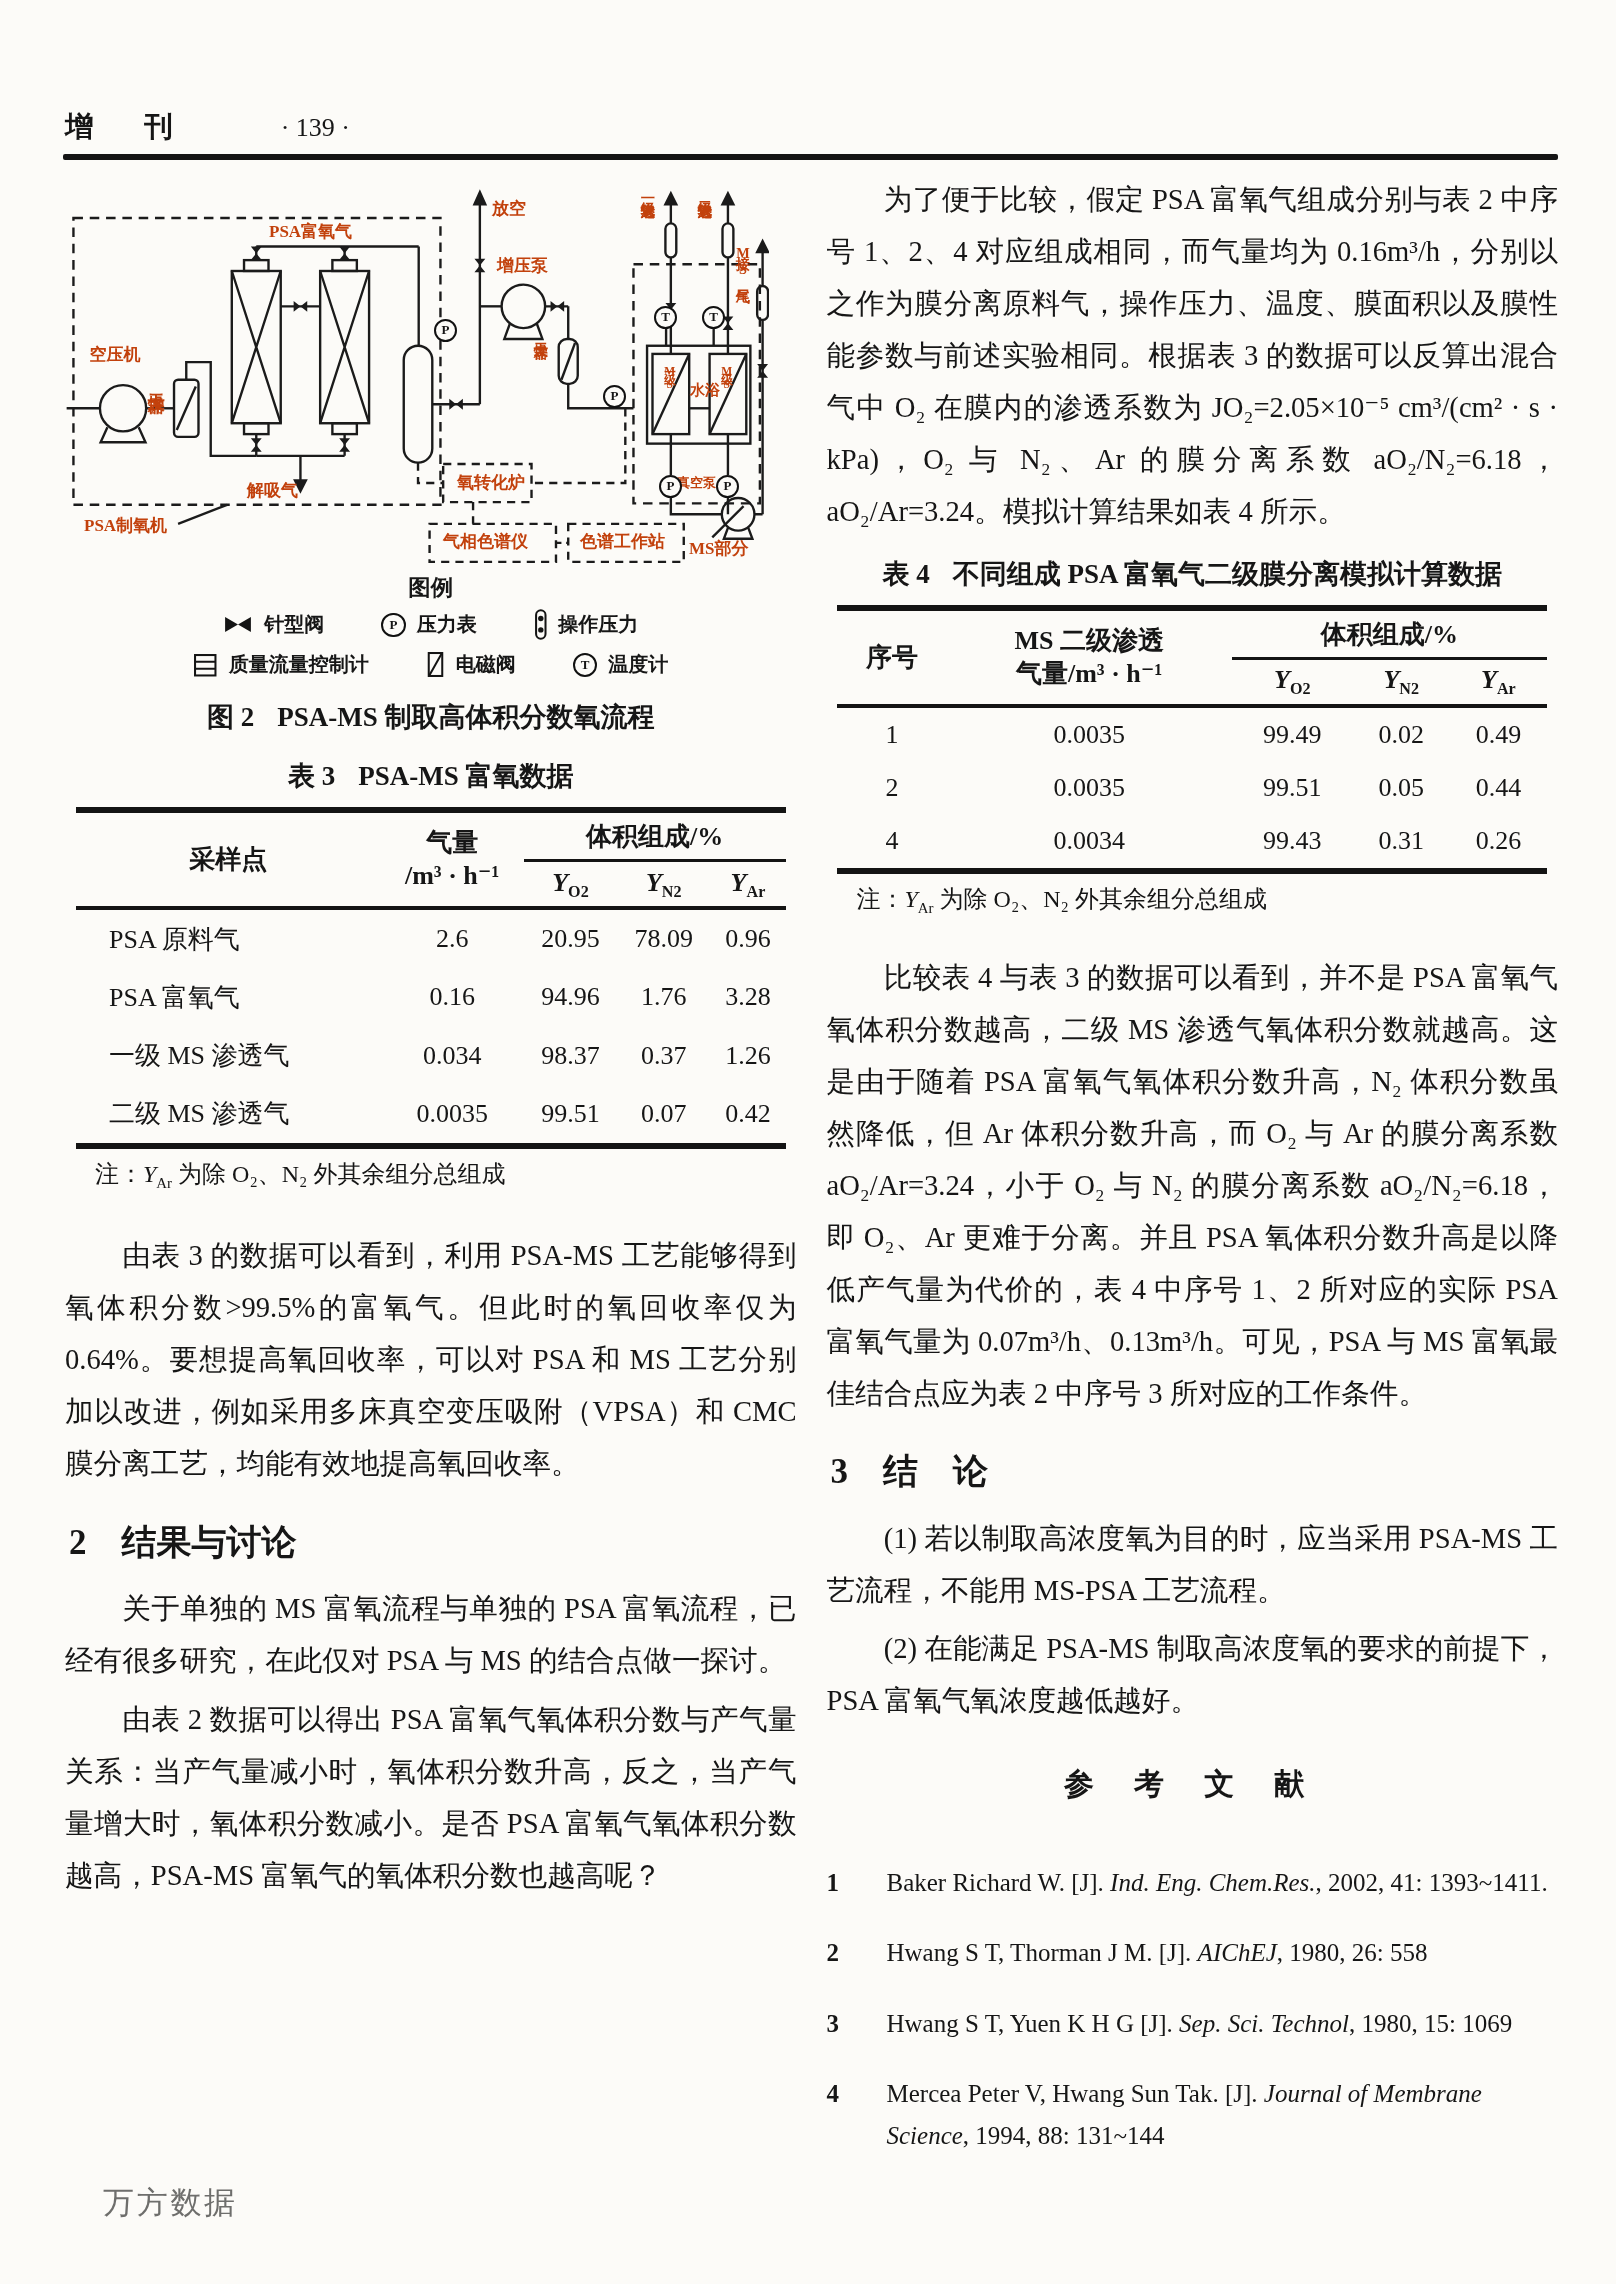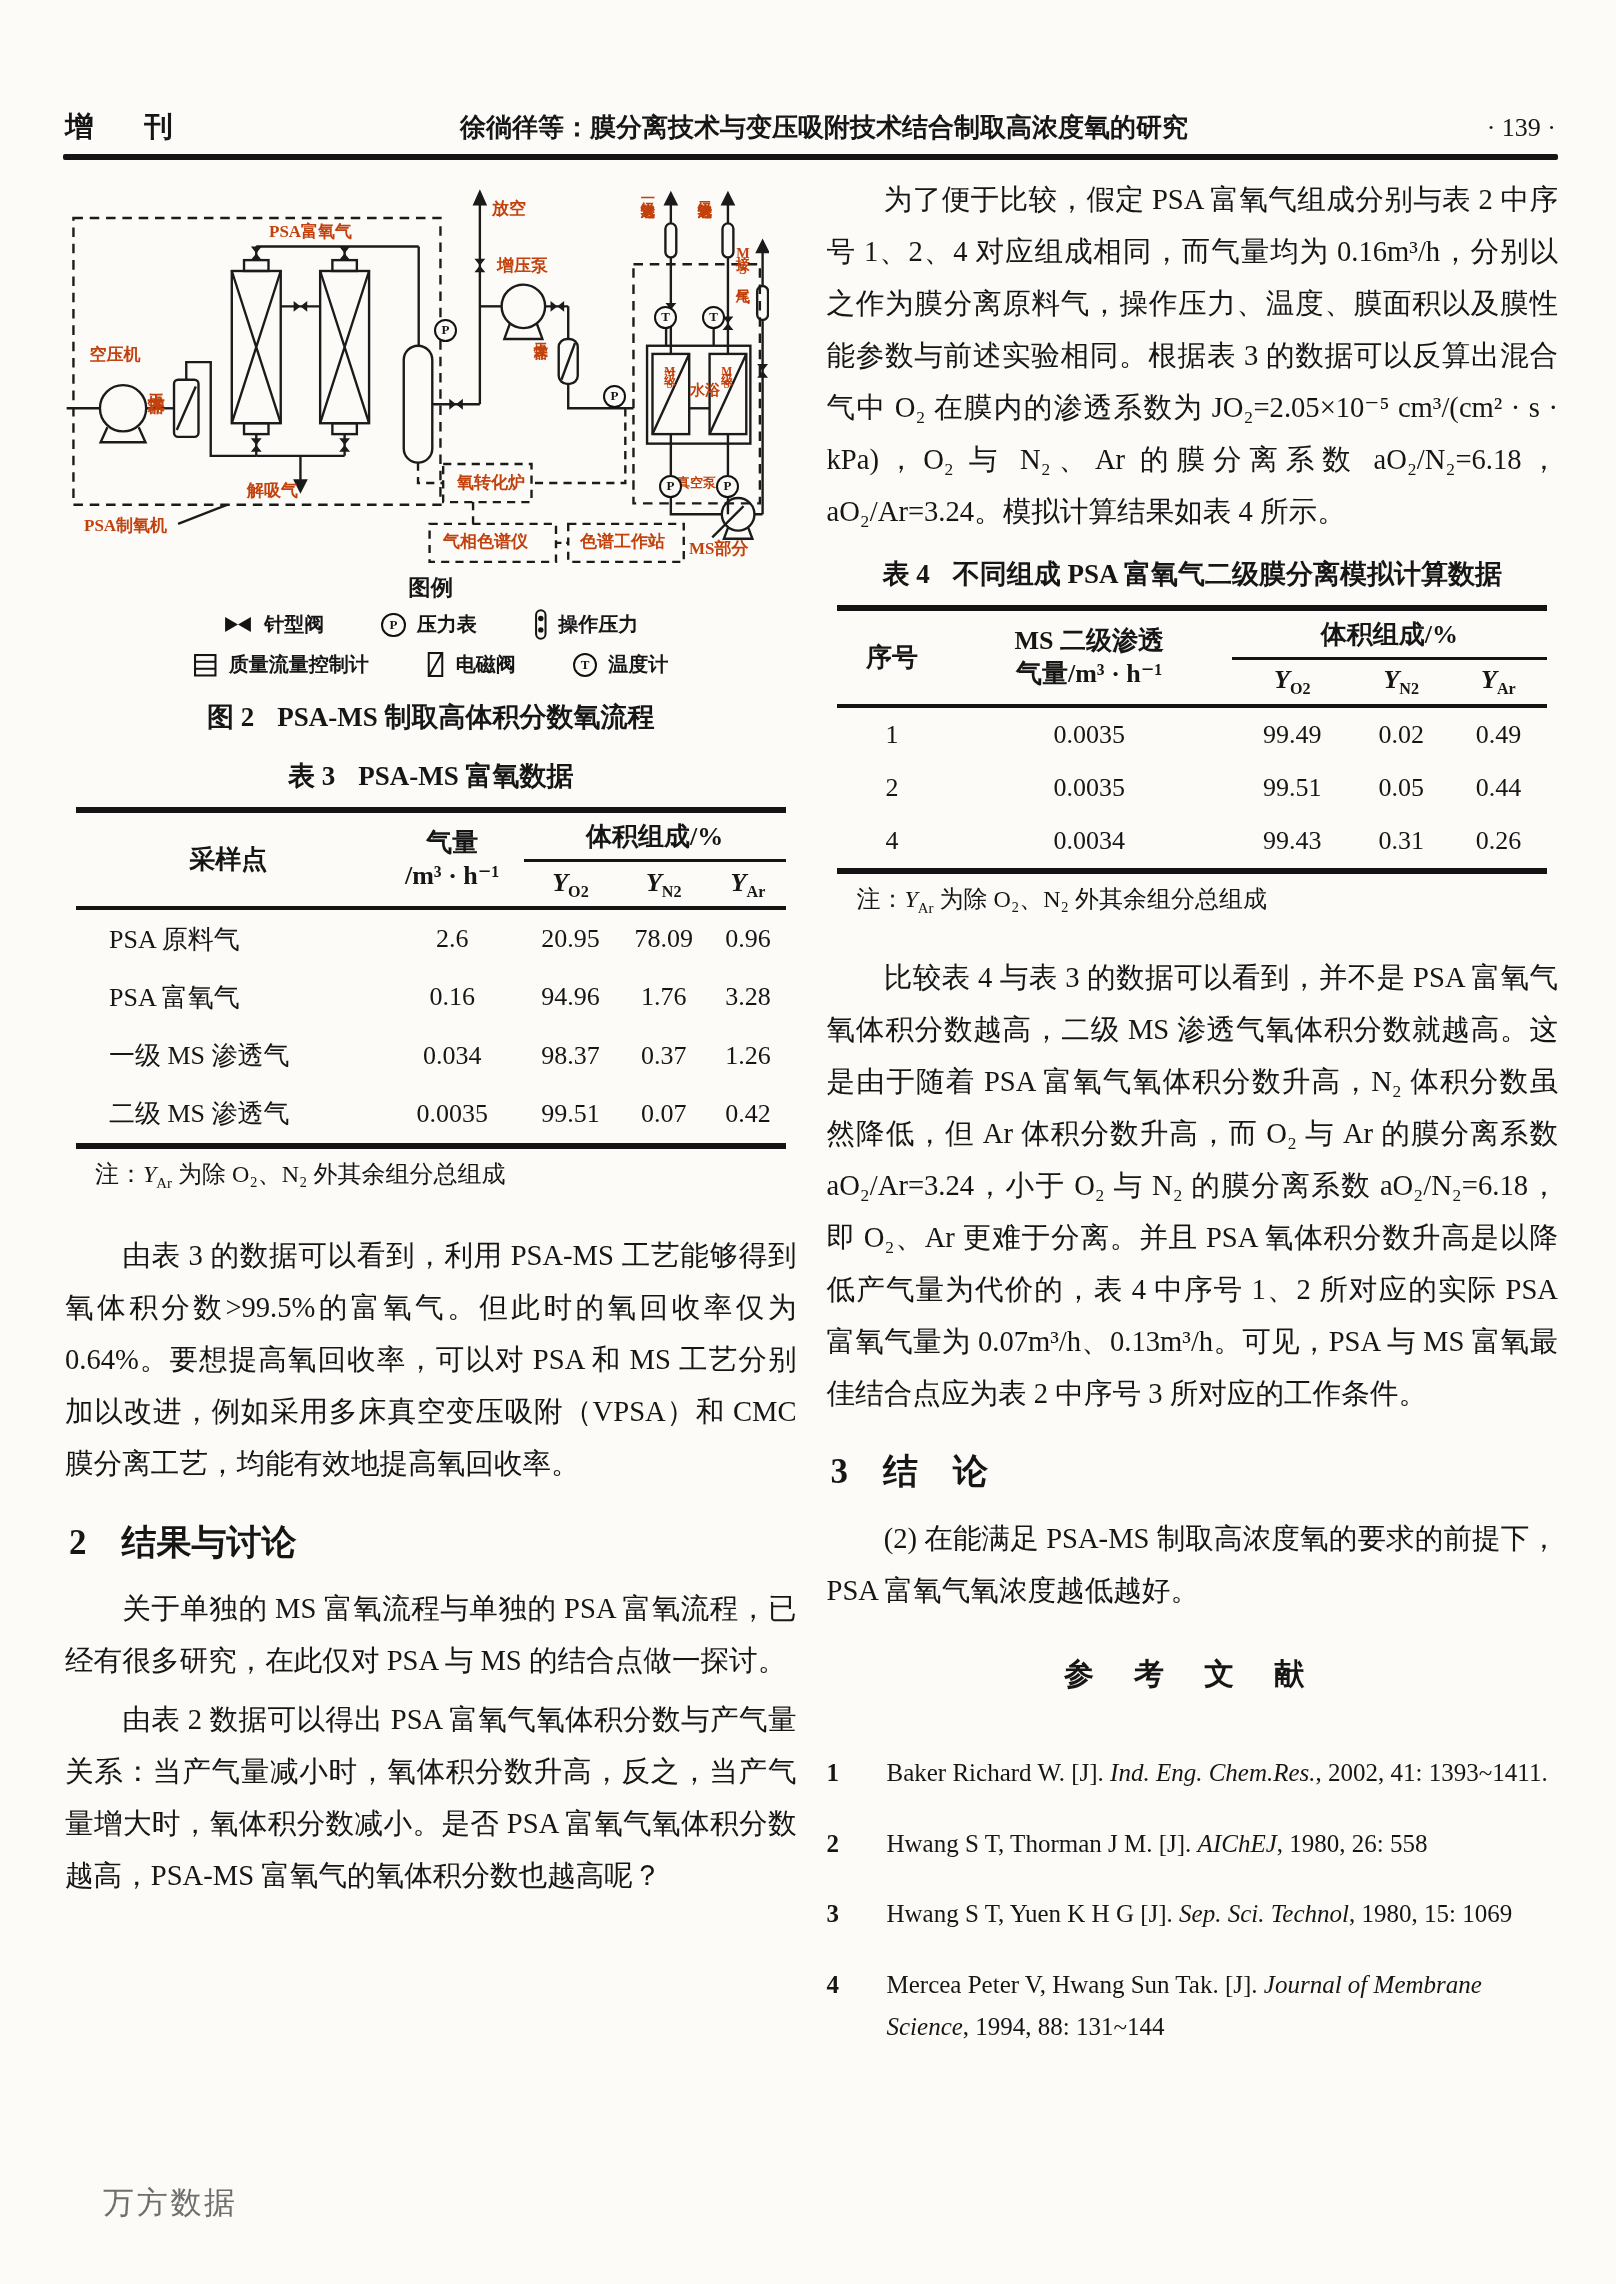--- a/index.html
+++ b/index.html
@@ -54,21 +54,20 @@
   .ref .body{flex:1;}
   .watermark{position:absolute;left:103px;bottom:60px;font-size:31px;color:#6e6e6c;letter-spacing:2.7px;}
 </style>
 </head>
 <body>
 
 <div class="page">
 
   <div class="header">
     <span class="h-left">增　刊</span>
-    <span class="h-center">徐徜徉等：膜分离技术与变压吸附技术结合制取高浓度氧的研究</span>
     <span class="h-right">· 139 ·</span>
   </div>
   <div class="header-rule"></div>
 
   <div class="columns">
 
     <div class="col">
 
 
       <div class="figure">
@@ -364,20 +363,21 @@
         <span>注：</span><i>Y</i><sub>Ar</sub><span> 为除 O₂、N₂ 外其余组分总组成</span>
       </div>
 
       <p class="para" style="margin-top:35px;">比较表 4 与表 3 的数据可以看到，并不是 PSA 富氧气氧体积分数越高，二级 MS 渗透气氧体积分数就越高。这是由于随着 PSA 富氧气氧体积分数升高，N₂ 体积分数虽然降低，但 Ar 体积分数升高，而 O₂ 与 Ar 的膜分离系数 aO₂/Ar=3.24，小于 O₂ 与 N₂ 的膜分离系数 aO₂/N₂=6.18，即 O₂、Ar 更难于分离。并且 PSA 氧体积分数升高是以降低产气量为代价的，表 4 中序号 1、2 所对应的实际 PSA 富氧气量为 0.07m³/h、0.13m³/h。可见，PSA 与 MS 富氧最佳结合点应为表 2 中序号 3 所对应的工作条件。</p>
 
       <div class="sec-h">
         <span class="num">3</span>
         <span>结　论</span>
       </div>
 
+      <p class="para">(1) 若以制取高浓度氧为目的时，应当采用 PSA-MS 工艺流程，不能用 MS-PSA 工艺流程。</p>
       <p class="para" style="margin-top:5.4px;">(2) 在能满足 PSA-MS 制取高浓度氧的要求的前提下，PSA 富氧气氧浓度越低越好。</p>
 
       <div class="refs-title">参 考 文 献</div>
 
       <div class="ref">
         <span class="no">1</span>
         <span class="body"><span>Baker Richard W. [J]. </span><i>Ind. Eng. Chem.Res.</i><span>, 2002, 41: 1393~1411.</span></span>
       </div>
       <div class="ref">
         <span class="no">2</span>

